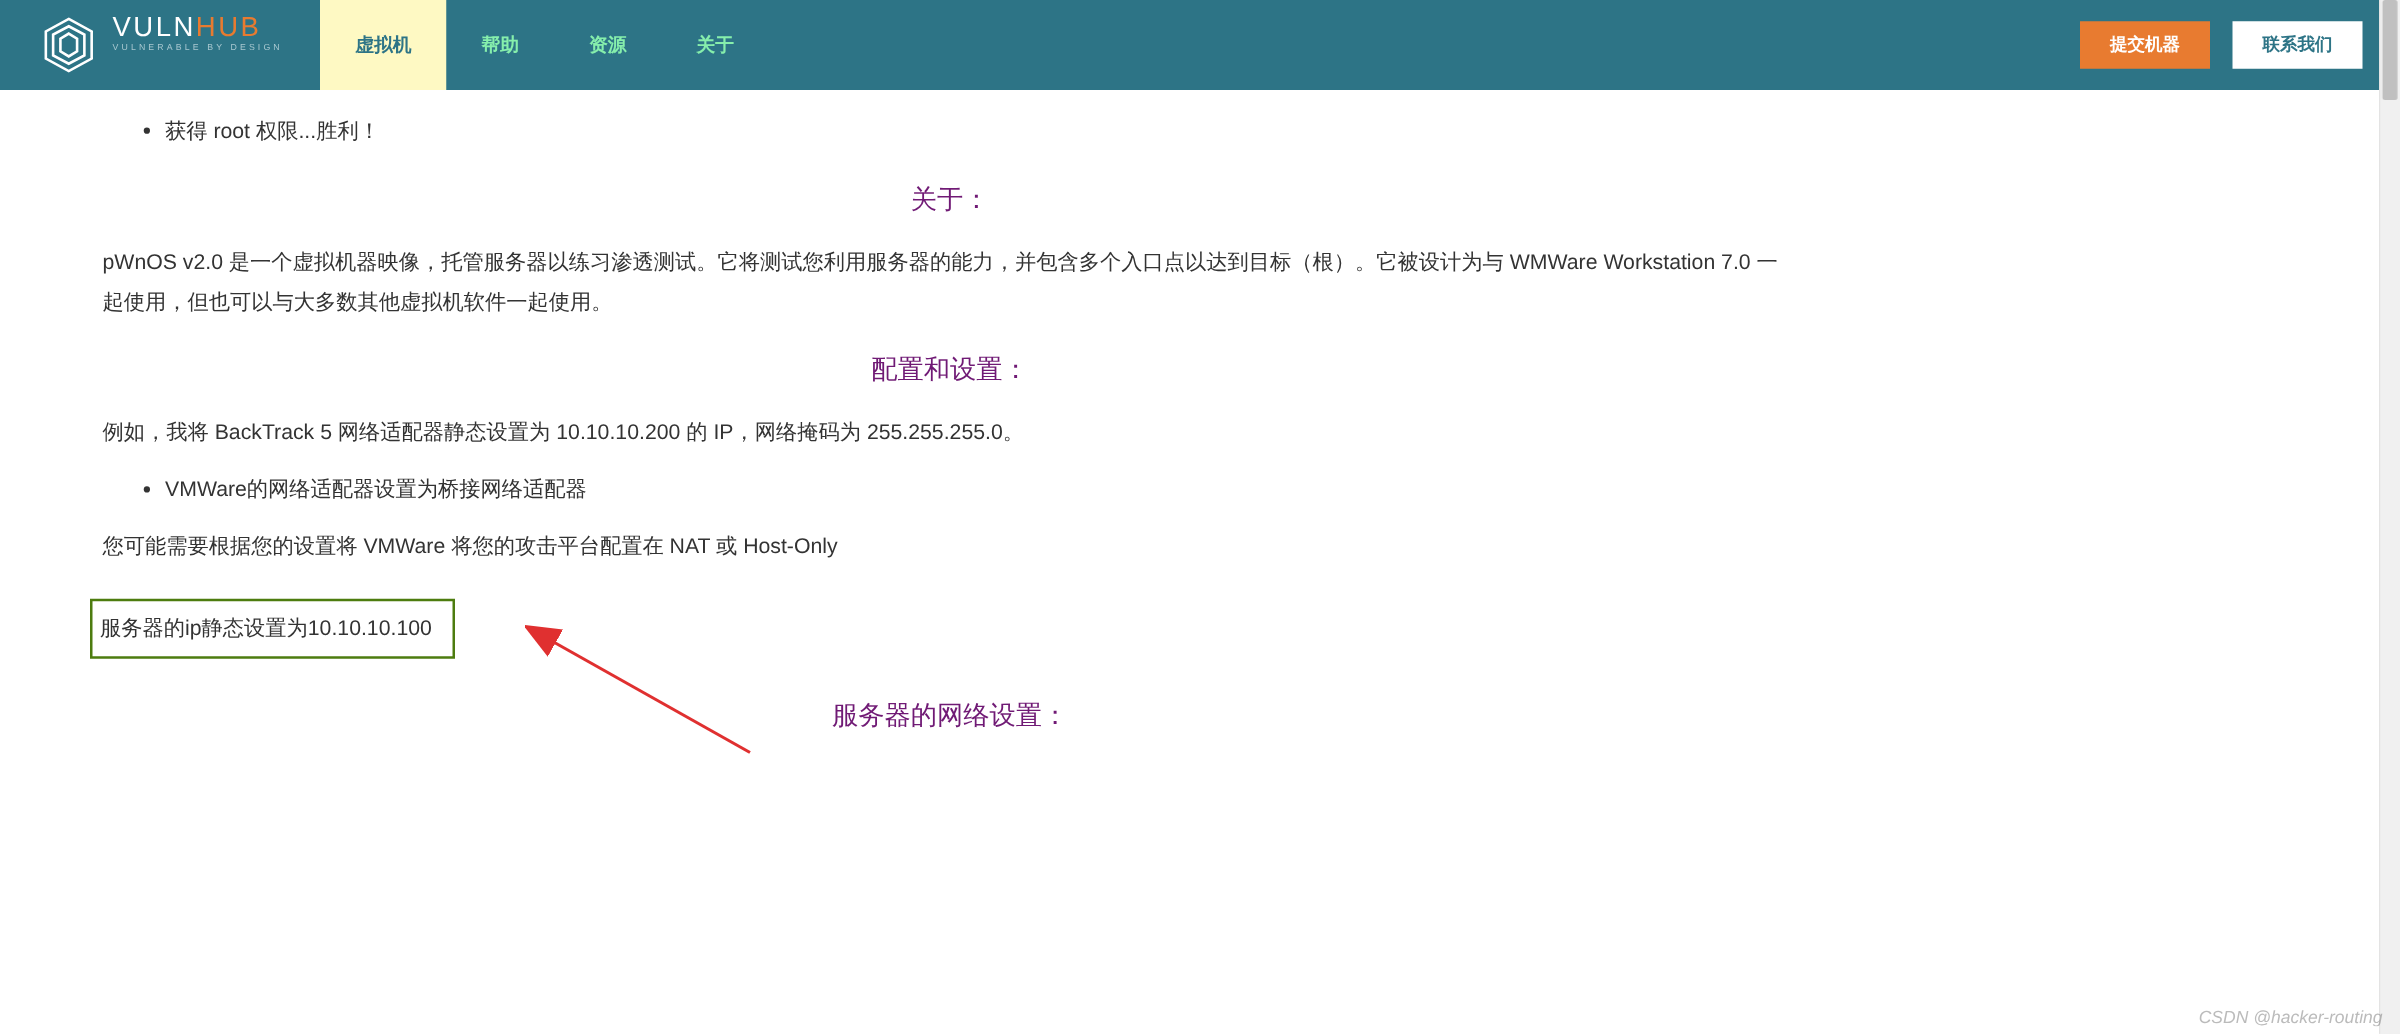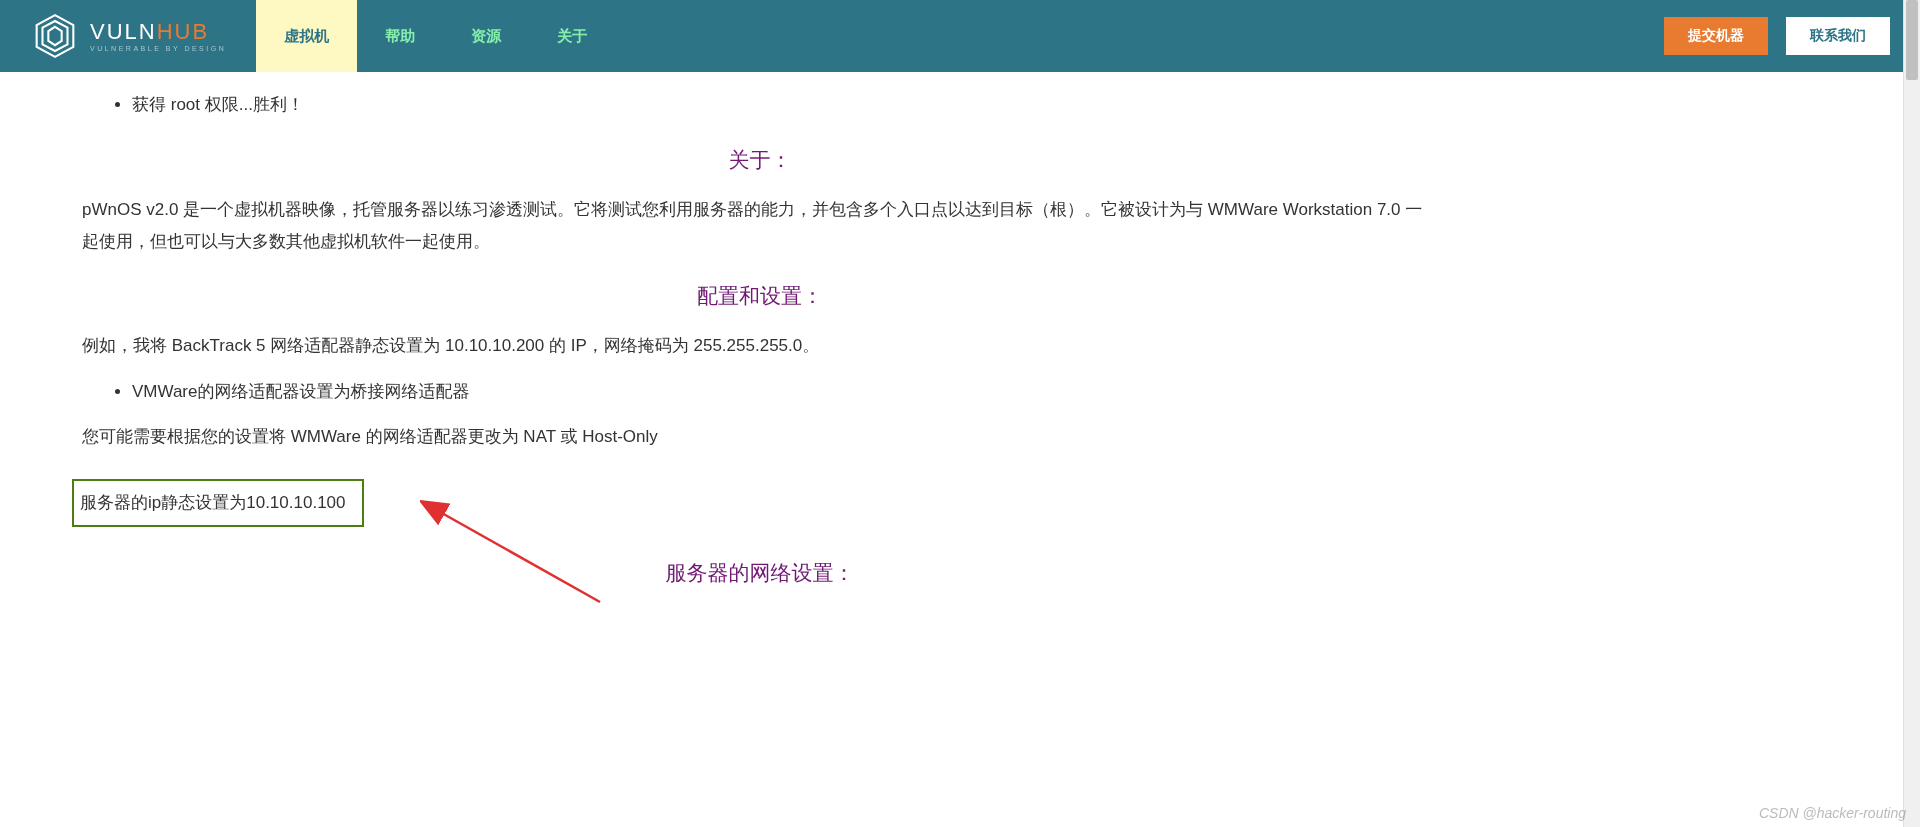--- a/index.html
+++ b/index.html
@@ -18,21 +18,21 @@
       background: #2d7486;
       height: 72px;
       display: flex;
       align-items: center;
       padding: 0 30px;
       position: relative;
     }
     
     .logo {
       display: flex;
-      align-items: center;
+      align-items: flex-start;
       gap: 10px;
       cursor: pointer;
     }
     
     .logo-icon {
       width: 50px;
       height: 50px;
     }
     
     .logo-text {
@@ -227,21 +227,21 @@
   <p>pWnOS v2.0 是一个虚拟机器映像，托管服务器以练习渗透测试。它将测试您利用服务器的能力，并包含多个入口点以达到目标（根）。它被设计为与 WMWare Workstation 7.0 一起使用，但也可以与大多数其他虚拟机软件一起使用。</p>
   
   <h2>配置和设置：</h2>
   
   <p>例如，我将 BackTrack 5 网络适配器静态设置为 10.10.10.200 的 IP，网络掩码为 255.255.255.0。</p>
   
   <ul>
     <li>VMWare的网络适配器设置为桥接网络适配器</li>
   </ul>
   
-  <p>您可能需要根据您的设置将 WMWare 的网络适配器更改为 NAT 或 Host-Only</p>
+  <p>您可能需要根据您的设置将 VMWare 将您的攻击平台配置在 NAT 或 Host-Only</p>
   
   <div class="highlight-box">
     <p>服务器的ip静态设置为10.10.10.100</p>
   </div>
   
   <svg class="arrow-annotation" style="left:420px; top:420px;" width="200" height="130">
     <defs>
       <marker id="arrowhead" markerWidth="12" markerHeight="10" refX="2" refY="5" orient="auto">
         <polygon points="0 0, 12 5, 0 10" fill="#e03030"></polygon>
       </marker>

